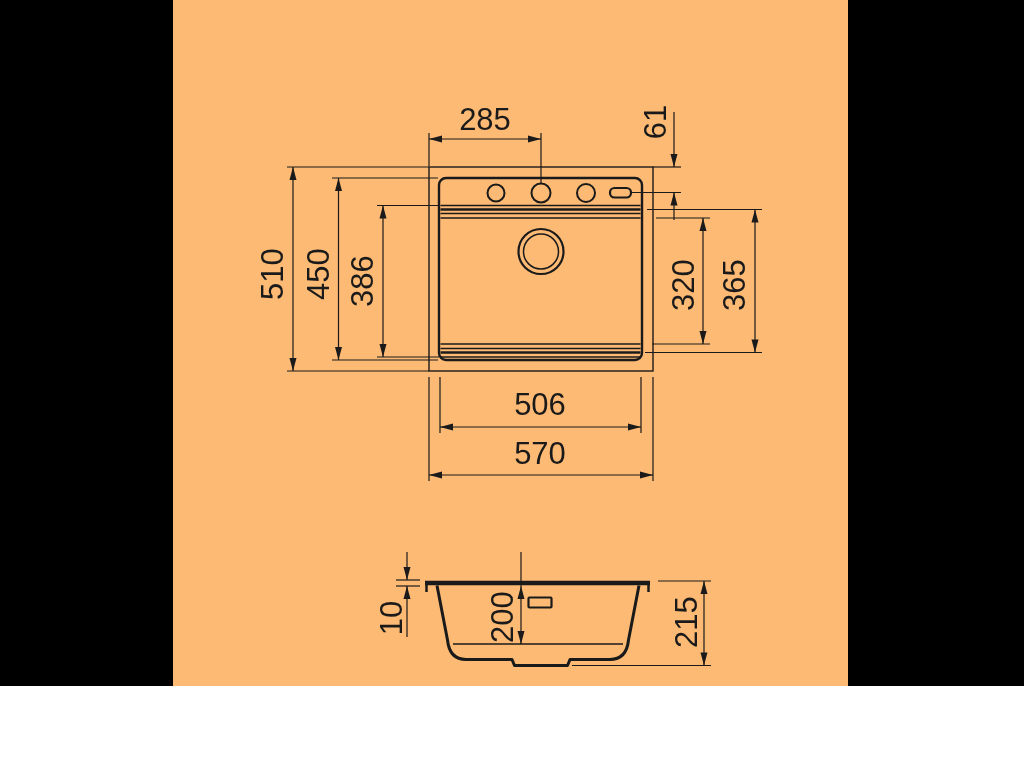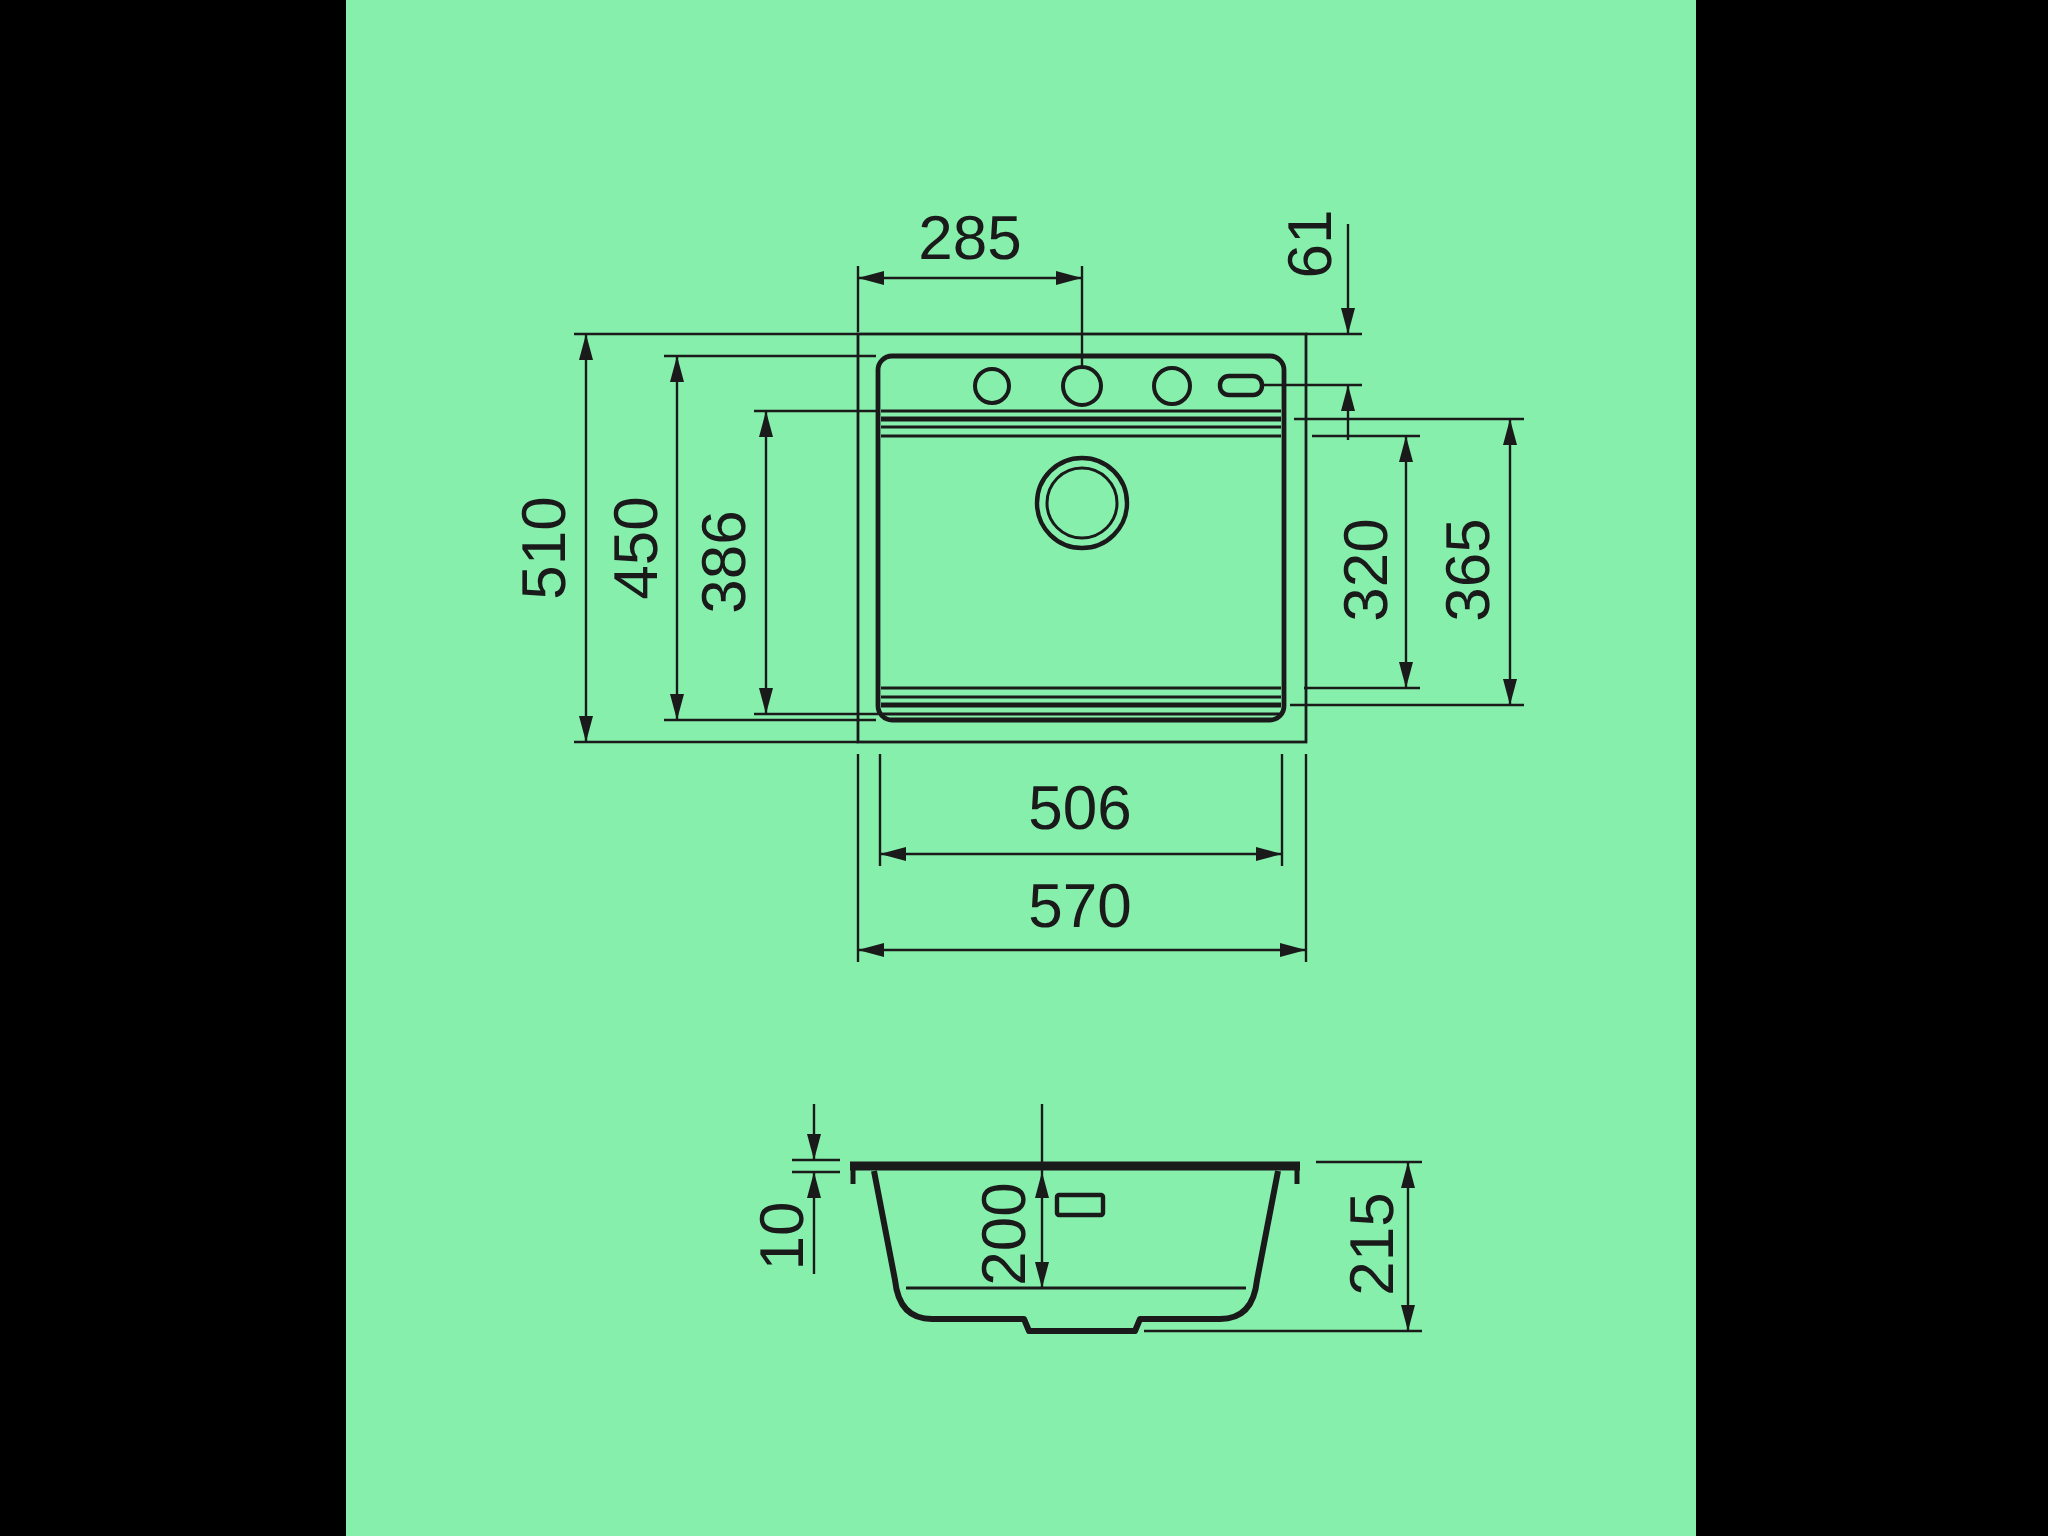--- a/index.html
+++ b/index.html
@@ -1,19 +1,19 @@
 <!DOCTYPE html>
 <html><head>
 <meta charset="utf-8">
 <style>
   html,body{margin:0;padding:0;}
   .stage{
     position:relative;
-    width:1024px;height:768px;
-    background:#86efac;
+    width:1024px;height:686px;
+    background:#fdba74;
     overflow:hidden;
     font-family:"Liberation Sans", sans-serif;
   }
   .letterbox{
     position:absolute;top:0;height:768px;background:#000000;
   }
   .letterbox.left{left:0;width:173px;}
   .letterbox.right{left:848px;width:176px;}
   svg{position:absolute;left:0;top:0;}
   .ln{stroke:#1a1a1a;fill:none;}

